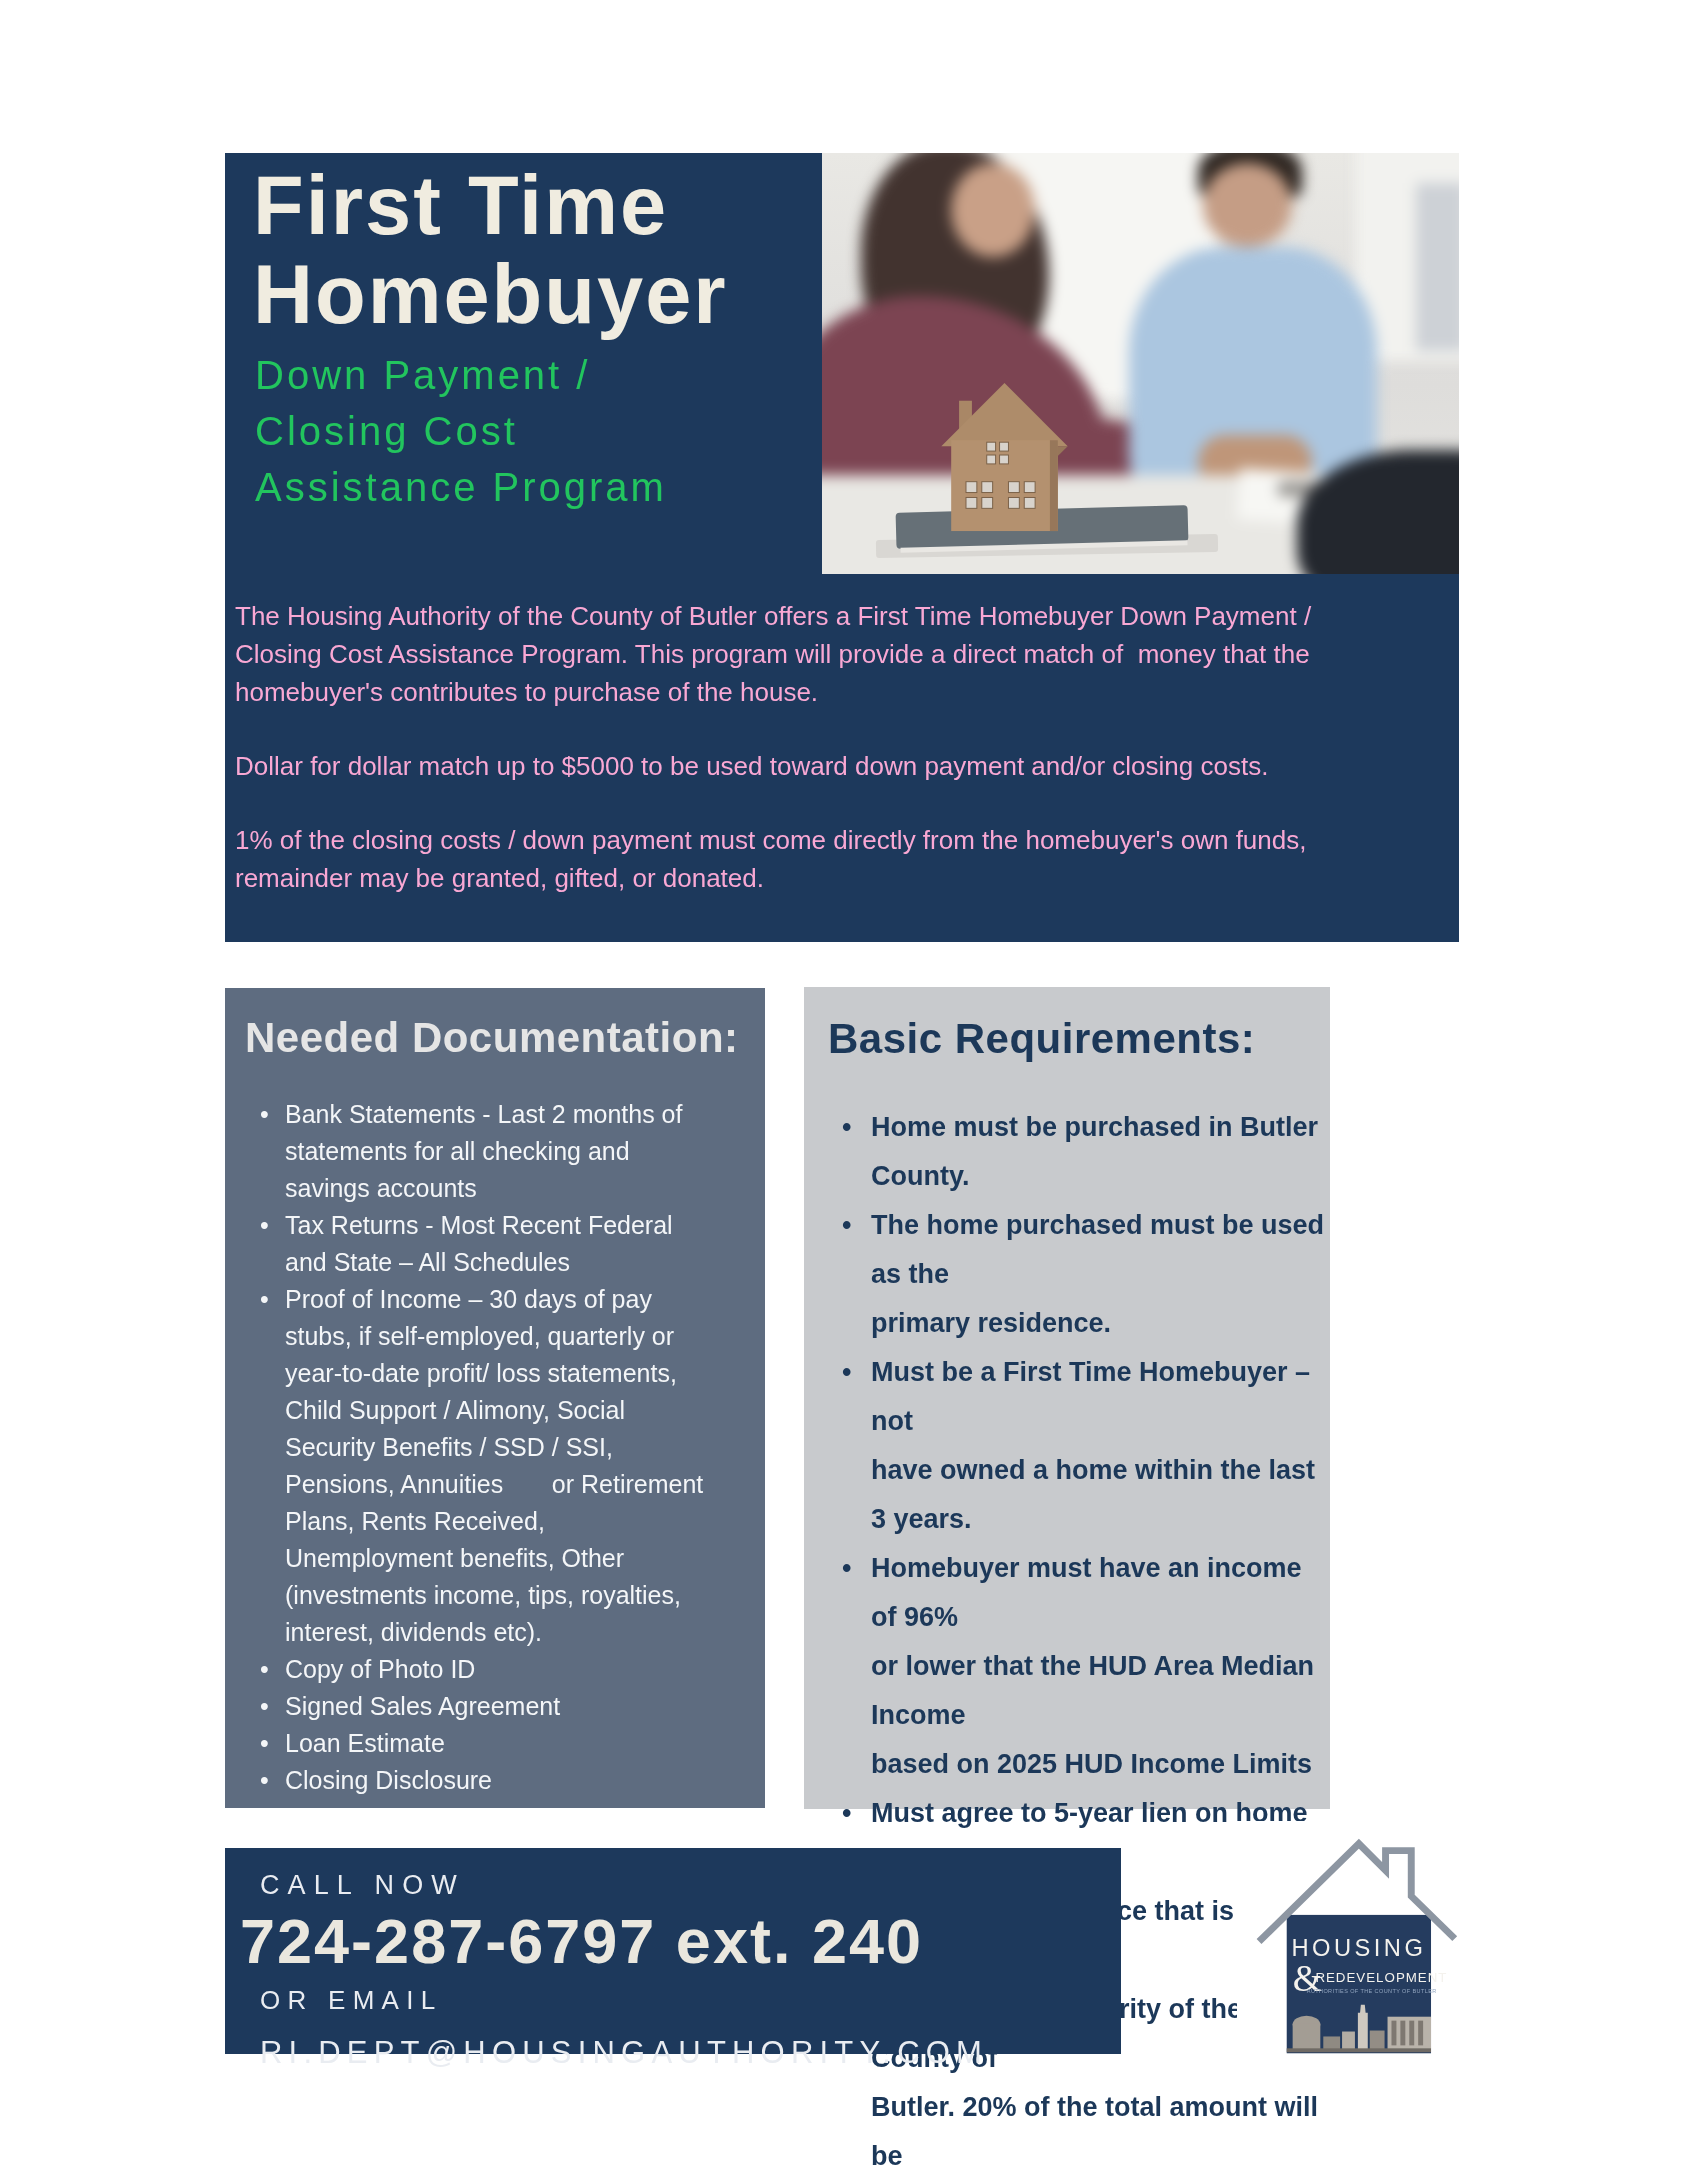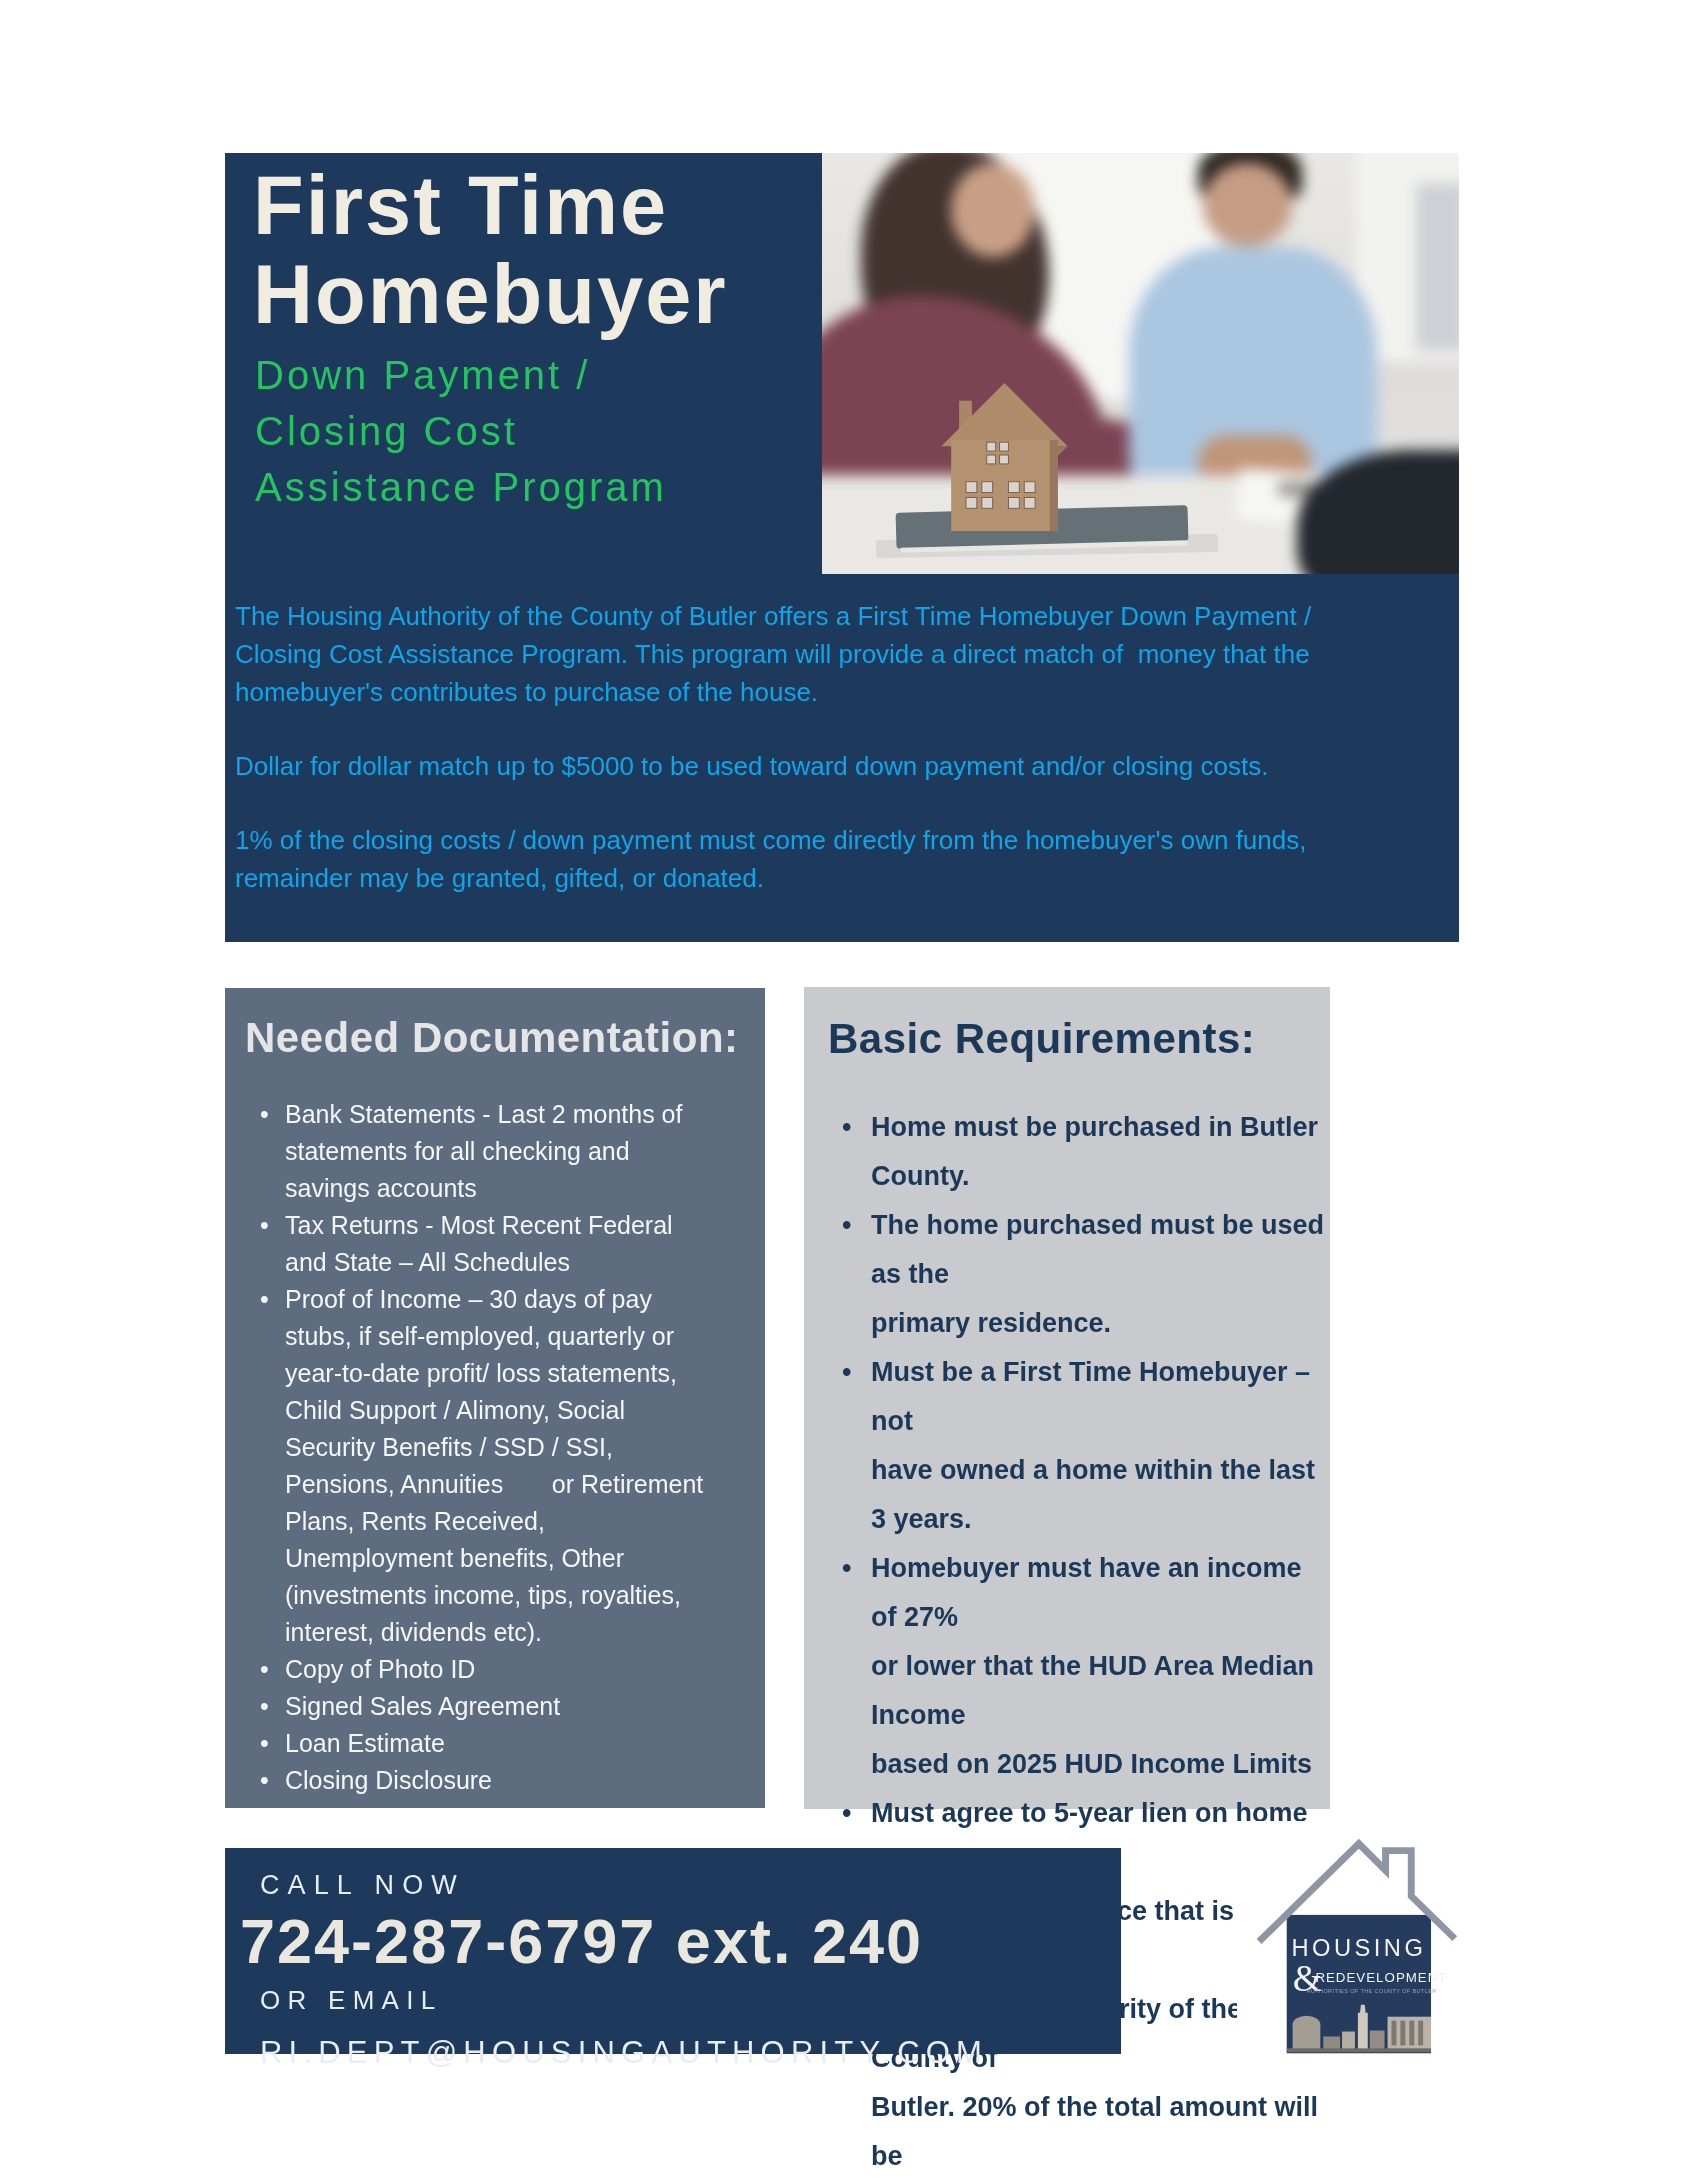--- a/index.html
+++ b/index.html
@@ -5,21 +5,21 @@
   html,body{margin:0;padding:0;}
   body{background:#ffffff;font-family:"Liberation Sans",sans-serif;}
   .page{position:relative;width:1683px;height:2178px;background:#ffffff;overflow:hidden;}
 
   
   .hero{position:absolute;left:225px;top:153px;width:1234px;height:789px;background:#1d395c;}
   .hero-title{position:absolute;left:28px;top:8px;color:#f0ece0;font-weight:800;
               font-size:83px;line-height:89px;letter-spacing:2px;}
   .hero-sub{position:absolute;left:30px;top:194px;color:#22c55e;font-weight:300;
             font-size:40px;line-height:56px;letter-spacing:3px;}
-  .hero-body{position:absolute;left:10px;top:444px;width:1223px;color:#0ea5e9;
+  .hero-body{position:absolute;left:10px;top:444px;width:1223px;color:#f9a8d4;
              font-size:26px;line-height:38px;font-weight:300;}
   .hero-body p{margin:0 0 36px 0;white-space:pre-wrap;}
 
   
   .photo{position:absolute;right:0;top:0;width:637px;height:421px;overflow:hidden;
          background:linear-gradient(180deg,#e9e8e4 0%,#dedddb 55%,#e7e6e2 100%);}
   .photo .blurwrap{position:absolute;left:-20px;top:-20px;right:-20px;bottom:-20px;filter:blur(7px);}
   .ph{position:absolute;}
   .window-light{left:188px;top:0;width:228px;height:267px;background:#f6f6f3;border-radius:8px;}
   .window-light2{left:554px;top:0;width:119px;height:228px;background:#f2f2ef;}
@@ -160,21 +160,21 @@
   </div>
 
   <div class="panel-right">
     <div class="panel-title">Basic Requirements:</div>
     <ul>
       <li>Home must be purchased in Butler County.</li>
       <li>The home purchased must be used as the
 primary residence.</li>
       <li>Must be a First Time Homebuyer – not
 have owned a home within the last 3 years.</li>
-      <li>Homebuyer must have an income of 27%
+      <li>Homebuyer must have an income of 96%
 or lower that the HUD Area Median Income
 based on 2025 HUD Income Limits</li>
       <li>Must agree to 5-year lien on home in the
 amount of assistance that is provided by
 The Housing Authority of the County of
 Butler. 20% of the total amount will be
 deducted off the total each year for 5
 years.</li>
     </ul>
   </div>

